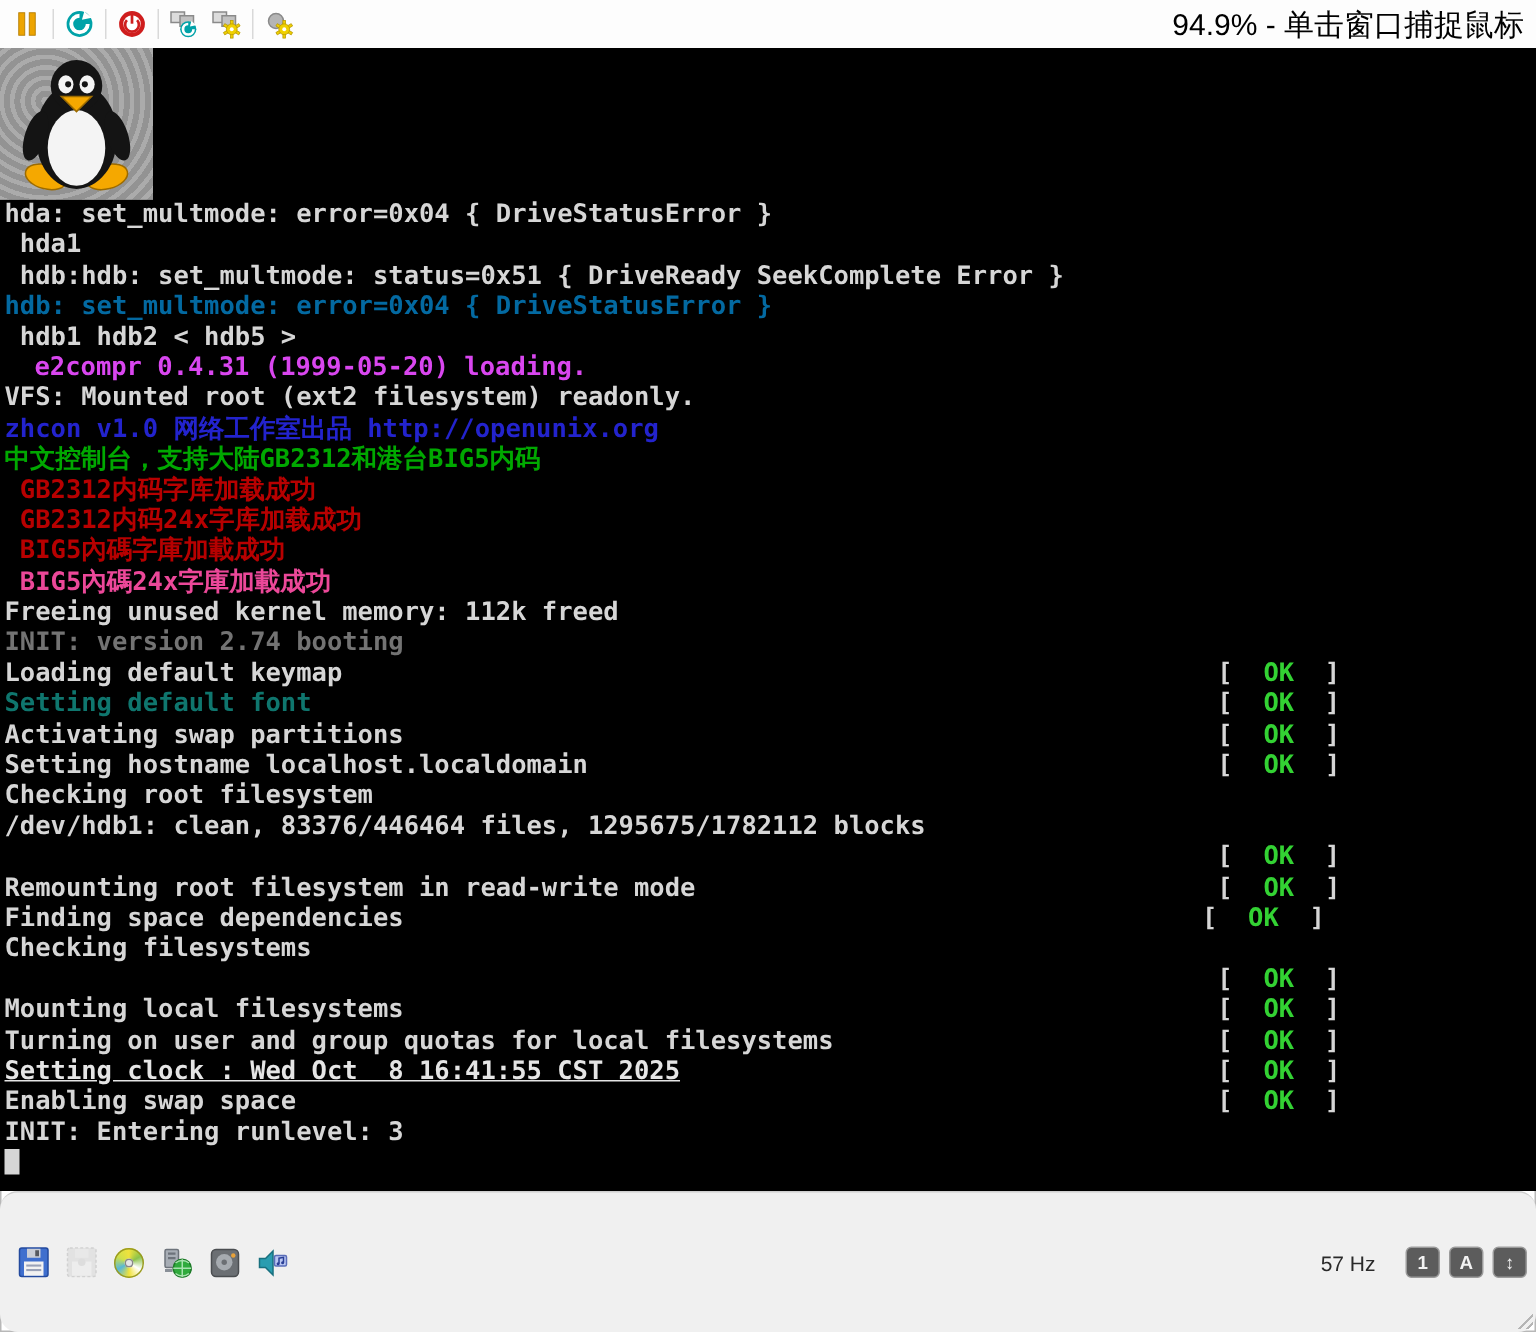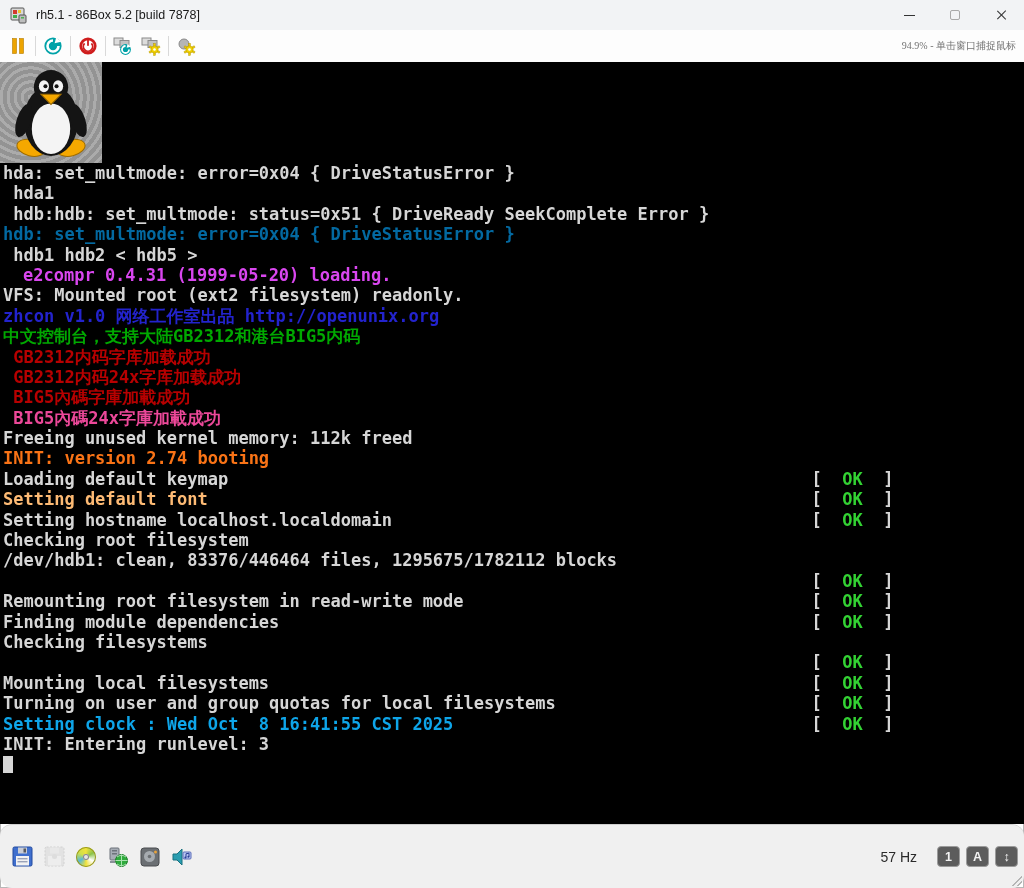--- a/index.html
+++ b/index.html
@@ -26,21 +26,21 @@
   
   .menubar { height:28px; background:#fdfdfd; display:flex; align-items:center;
              padding-left:4px; flex:0 0 auto; }
   .menu-item { font-size:14px; color:#111; padding:3px 12px; white-space:nowrap; }
 
   
   .toolbar { height:32px; background:#fdfdfd; display:flex; align-items:center;
              padding:0 8px 0 4px; flex:0 0 auto; }
   .tbtn { width:28px; height:26px; display:flex; align-items:center; justify-content:center; }
   .tsep { width:1px; height:20px; background:#d9d9d9; margin:0 3px; }
-  .speed { margin-left:auto; font-size:10px; color:#737373; white-space:nowrap;font-family:Liberation Serif, serif; }
+  .speed { margin-left:auto; font-size:20px; color:#000000; white-space:nowrap; }
 
   
   .screen { height:762px; background:#000; position:relative; flex:0 0 auto; overflow:hidden; }
   .boot-logo { position:absolute; left:0; top:0; width:102px; height:101px;
                background:#a0a0a0;
                background-image:repeating-radial-gradient(circle at 30% 35%, #ababab 0 3px, #939393 3px 7px),
                                 repeating-radial-gradient(circle at 70% 75%, #a6a6a6 0 4px, #989898 4px 8px); }
   .boot-logo svg { position:absolute; left:0; top:0; }
   .console { position:absolute; left:3px; top:101px;
              font-family:"DejaVu Sans Mono", monospace; font-weight:bold;
@@ -65,43 +65,20 @@
   .grip { position:absolute; right:2px; bottom:2px; width:10px; height:10px;
           background:
             linear-gradient(135deg, transparent 0 50%, #b5b5b5 50% 60%, transparent 60% 75%, #b5b5b5 75% 85%, transparent 85%);
   }
 </style>
 </head>
 <body>
 
 <div class="window">
 
-  <div class="titlebar">
-    <div class="app-icon">
-      <svg width="18" height="17" viewBox="0 0 18 17">
-        <rect x="1" y="1" width="13" height="12" rx="1" fill="#d8d8d8" stroke="#555" stroke-width="1"></rect>
-        <rect x="3" y="3" width="4" height="4" fill="#d23a2e"></rect>
-        <rect x="3" y="8" width="4" height="3" fill="#3fae49"></rect>
-        <rect x="8" y="3" width="3" height="3" fill="#e8c32a"></rect>
-        <rect x="9" y="8" width="7" height="8" rx="1" fill="#bdbdbd" stroke="#555" stroke-width="1"></rect>
-        <rect x="11" y="10" width="3" height="1.5" fill="#4caf50"></rect>
-      </svg>
-    </div>
-    <div class="title">rh5.1 - 86Box 5.2 [build 7878]</div>
-    <div class="tspacer"></div>
-    <div class="wctl">
-        <div class="min-glyph"></div>
-      </div>
-    <div class="wctl">
-        <div class="max-glyph"></div>
-      </div>
-    <div class="wctl">
-        <div class="close-glyph"></div>
-      </div>
-  </div>
 
 
   <div class="toolbar">
     <div class="tbtn">
       <svg width="20" height="20" viewBox="0 0 20 20">
         <rect x="4.5" y="2.5" width="4" height="15" fill="#eda400" stroke="#b57c00" stroke-width="0.6"></rect>
         <rect x="11.5" y="2.5" width="4" height="15" fill="#eda400" stroke="#b57c00" stroke-width="0.6"></rect>
       </svg>
     </div>
     <div class="tsep"></div>
@@ -199,34 +176,36 @@
         <div class="cline"><span style="color: rgb(214, 214, 214);"> hdb1 hdb2 &lt; hdb5 &gt;</span></div>
         <div class="cline"><span style="color: #d946ef; margin-left: 20px;">e2compr 0.4.31 (1999-05-20) loading.</span></div>
         <div class="cline"><span style="color: rgb(214, 214, 214);">VFS: Mounted root (ext2 filesystem) readonly.</span></div>
         <div class="cline"><span style="color: rgb(35, 35, 205);">zhcon v1.0 网络工作室出品 http://openunix.org</span></div>
         <div class="cline"><span style="color: rgb(0, 168, 0);">中文控制台，支持大陆GB2312和港台BIG5内码</span></div>
         <div class="cline"><span style="color: rgb(183, 0, 0);"> GB2312内码字库加载成功</span></div>
         <div class="cline"><span style="color: rgb(183, 0, 0);"> GB2312内码24x字库加载成功</span></div>
         <div class="cline"><span style="color: rgb(183, 0, 0);"> BIG5內碼字庫加載成功</span></div>
         <div class="cline"><span style="color: #ec4899;"> BIG5內碼24x字庫加載成功</span></div>
         <div class="cline"><span style="color: rgb(214, 214, 214);">Freeing unused kernel memory: 112k freed</span></div>
-        <div class="cline"><span style="color: #f97316;">INIT: version 2.74 booting</span></div>
+        <div class="cline"><span style="color: #737373;">INIT: version 2.74 booting</span></div>
         <div class="cline"><span style="color: rgb(214, 214, 214);">Loading default keymap</span><span style="color: rgb(214, 214, 214);">                                                         </span><span style="color: rgb(214, 214, 214);">[  </span><span style="color: rgb(51, 210, 51);">OK</span><span style="color: rgb(214, 214, 214);">  ]</span></div>
-        <div class="cline"><span style="color: #fdba74;">Setting default font</span><span style="color: rgb(214, 214, 214);">                                                           </span><span style="color: rgb(214, 214, 214);">[  </span><span style="color: rgb(51, 210, 51);">OK</span><span style="color: rgb(214, 214, 214);">  ]</span></div>
+        <div class="cline"><span style="color: #0f766e;">Setting default font</span><span style="color: rgb(214, 214, 214);">                                                           </span><span style="color: rgb(214, 214, 214);">[  </span><span style="color: rgb(51, 210, 51);">OK</span><span style="color: rgb(214, 214, 214);">  ]</span></div>
+        <div class="cline"><span style="color: rgb(214, 214, 214);">Activating swap partitions</span><span style="color: rgb(214, 214, 214);">                                                     </span><span style="color: rgb(214, 214, 214);">[  </span><span style="color: rgb(51, 210, 51);">OK</span><span style="color: rgb(214, 214, 214);">  ]</span></div>
         <div class="cline"><span style="color: rgb(214, 214, 214);">Setting hostname localhost.localdomain</span><span style="color: rgb(214, 214, 214);">                                         </span><span style="color: rgb(214, 214, 214);">[  </span><span style="color: rgb(51, 210, 51);">OK</span><span style="color: rgb(214, 214, 214);">  ]</span></div>
         <div class="cline"><span style="color: rgb(214, 214, 214);">Checking root filesystem</span></div>
         <div class="cline"><span style="color: rgb(214, 214, 214);">/dev/hdb1: clean, 83376/446464 files, 1295675/1782112 blocks</span></div>
         <div class="cline"><span style="color: rgb(214, 214, 214);"></span><span style="color: rgb(214, 214, 214);">                                                                               </span><span style="color: rgb(214, 214, 214);">[  </span><span style="color: rgb(51, 210, 51);">OK</span><span style="color: rgb(214, 214, 214);">  ]</span></div>
         <div class="cline"><span style="color: rgb(214, 214, 214);">Remounting root filesystem in read-write mode</span><span style="color: rgb(214, 214, 214);">                                  </span><span style="color: rgb(214, 214, 214);">[  </span><span style="color: rgb(51, 210, 51);">OK</span><span style="color: rgb(214, 214, 214);">  ]</span></div>
-        <div class="cline"><span style="color: rgb(214, 214, 214);">Finding module dependencies</span><span style="color: rgb(214, 214, 214);">                                                    </span><span style="color: rgb(214, 214, 214);">[  </span><span style="color: rgb(51, 210, 51);">OK</span><span style="color: rgb(214, 214, 214);">  ]</span></div>
+        <div class="cline"><span style="color: rgb(214, 214, 214);">Finding space dependencies</span><span style="color: rgb(214, 214, 214);">                                                    </span><span style="color: rgb(214, 214, 214);">[  </span><span style="color: rgb(51, 210, 51);">OK</span><span style="color: rgb(214, 214, 214);">  ]</span></div>
         <div class="cline"><span style="color: rgb(214, 214, 214);">Checking filesystems</span></div>
         <div class="cline"><span style="color: rgb(214, 214, 214);"></span><span style="color: rgb(214, 214, 214);">                                                                               </span><span style="color: rgb(214, 214, 214);">[  </span><span style="color: rgb(51, 210, 51);">OK</span><span style="color: rgb(214, 214, 214);">  ]</span></div>
         <div class="cline"><span style="color: rgb(214, 214, 214);">Mounting local filesystems</span><span style="color: rgb(214, 214, 214);">                                                     </span><span style="color: rgb(214, 214, 214);">[  </span><span style="color: rgb(51, 210, 51);">OK</span><span style="color: rgb(214, 214, 214);">  ]</span></div>
         <div class="cline"><span style="color: rgb(214, 214, 214);">Turning on user and group quotas for local filesystems</span><span style="color: rgb(214, 214, 214);">                         </span><span style="color: rgb(214, 214, 214);">[  </span><span style="color: rgb(51, 210, 51);">OK</span><span style="color: rgb(214, 214, 214);">  ]</span></div>
-        <div class="cline"><span style="color: #0ea5e9;">Setting clock : Wed Oct  8 16:41:55 CST 2025</span><span style="color: rgb(214, 214, 214);">                                   </span><span style="color: rgb(214, 214, 214);">[  </span><span style="color: rgb(51, 210, 51);">OK</span><span style="color: rgb(214, 214, 214);">  ]</span></div>
+        <div class="cline"><span style="color: #e5e5e5; text-decoration: underline;">Setting clock : Wed Oct  8 16:41:55 CST 2025</span><span style="color: rgb(214, 214, 214);">                                   </span><span style="color: rgb(214, 214, 214);">[  </span><span style="color: rgb(51, 210, 51);">OK</span><span style="color: rgb(214, 214, 214);">  ]</span></div>
+        <div class="cline"><span style="color: rgb(214, 214, 214);">Enabling swap space</span><span style="color: rgb(214, 214, 214);">                                                            </span><span style="color: rgb(214, 214, 214);">[  </span><span style="color: rgb(51, 210, 51);">OK</span><span style="color: rgb(214, 214, 214);">  ]</span></div>
         <div class="cline"><span style="color: rgb(214, 214, 214);">INIT: Entering runlevel: 3</span></div>
         <div class="cline"><span style="color: rgb(214, 214, 214);"></span><span class="cursor"></span></div>
       </div>
   </div>
 
   <div class="statusbar">
     <div class="sicon">
       <svg width="21" height="21" viewBox="0 0 21 21">
         <rect x="1" y="1" width="19" height="19" rx="1.5" fill="#3f6fce" stroke="#234a9e"></rect>
         <rect x="6" y="1.5" width="9" height="6" fill="#c9cdd6"></rect>

